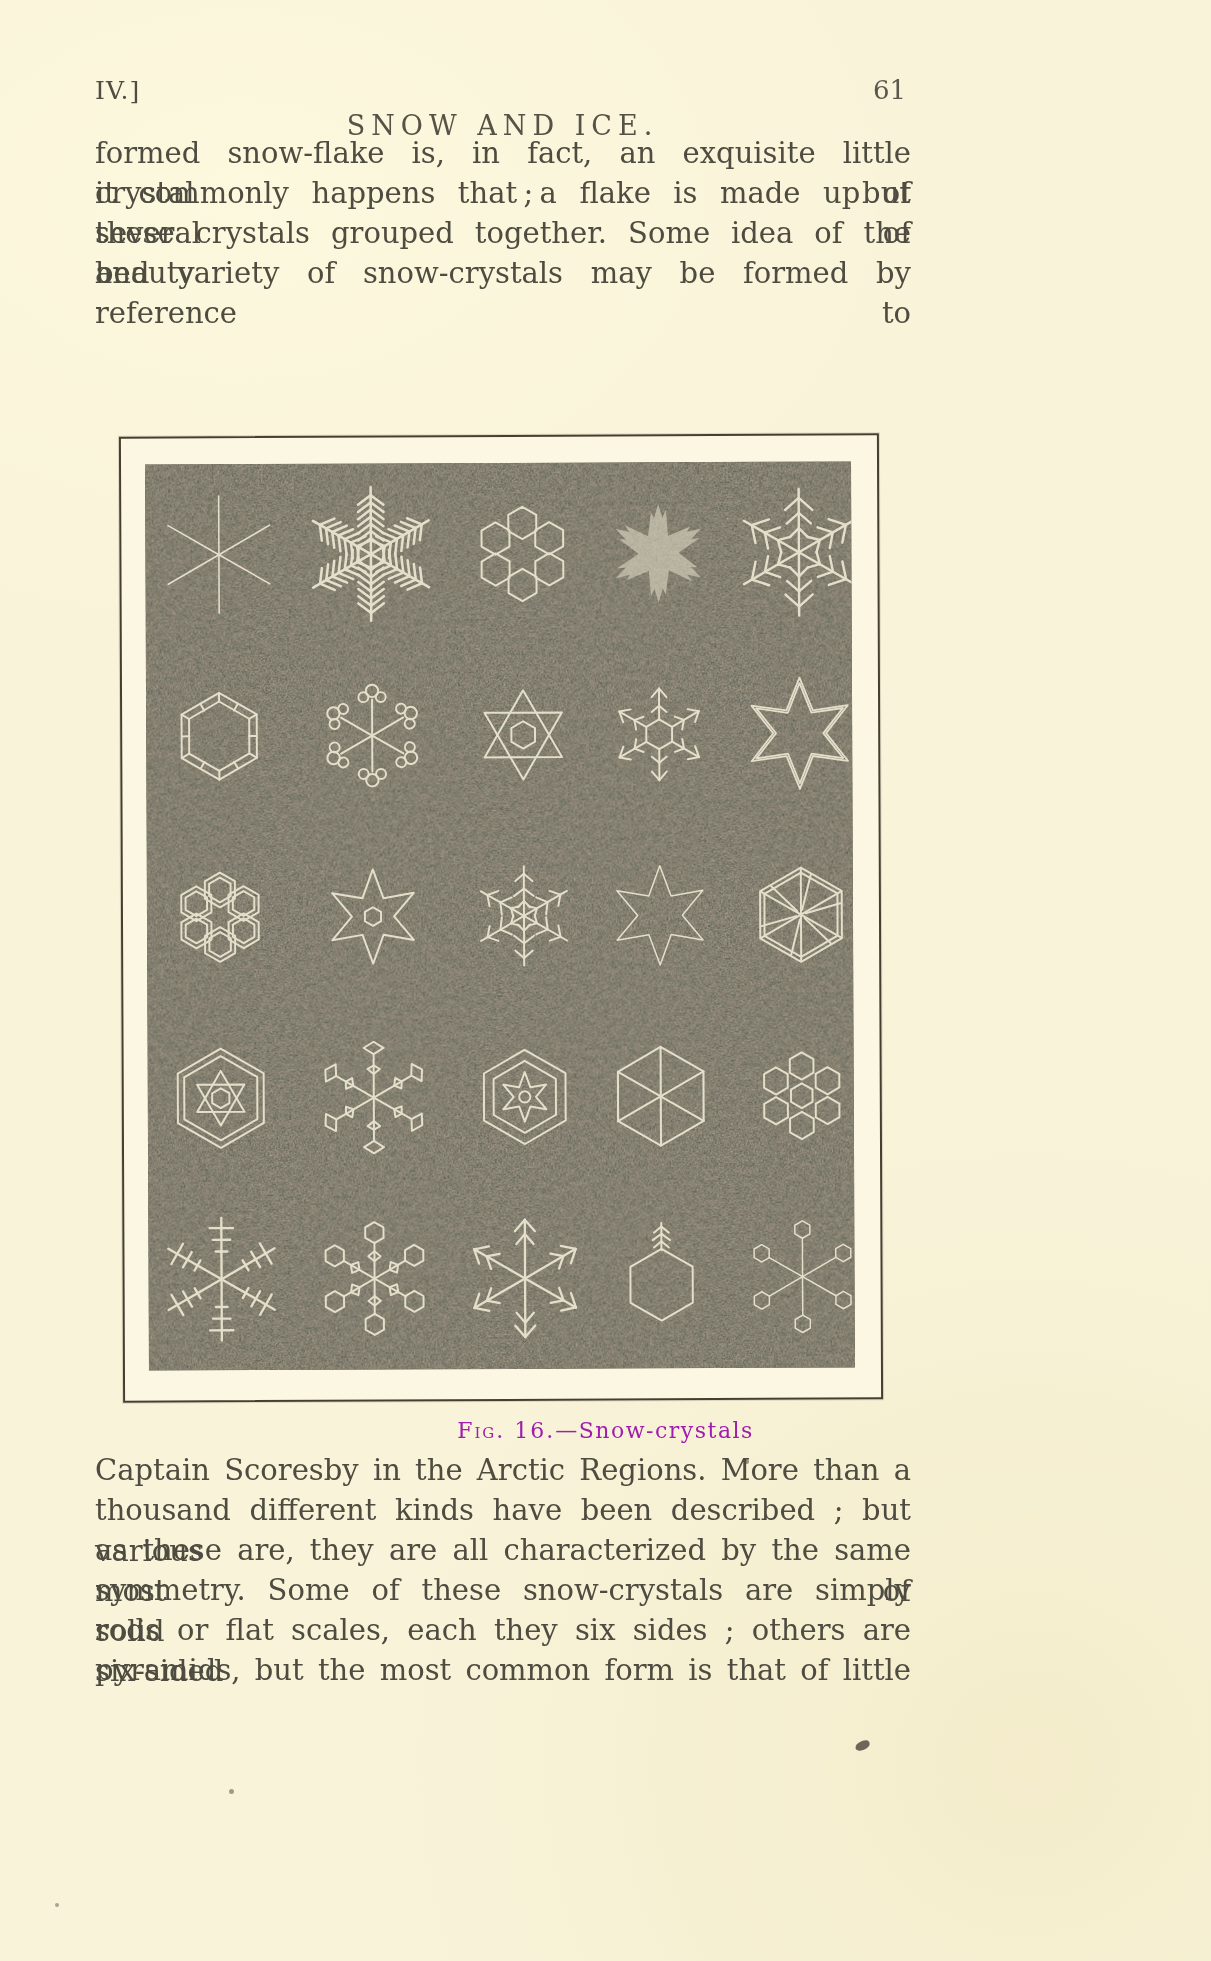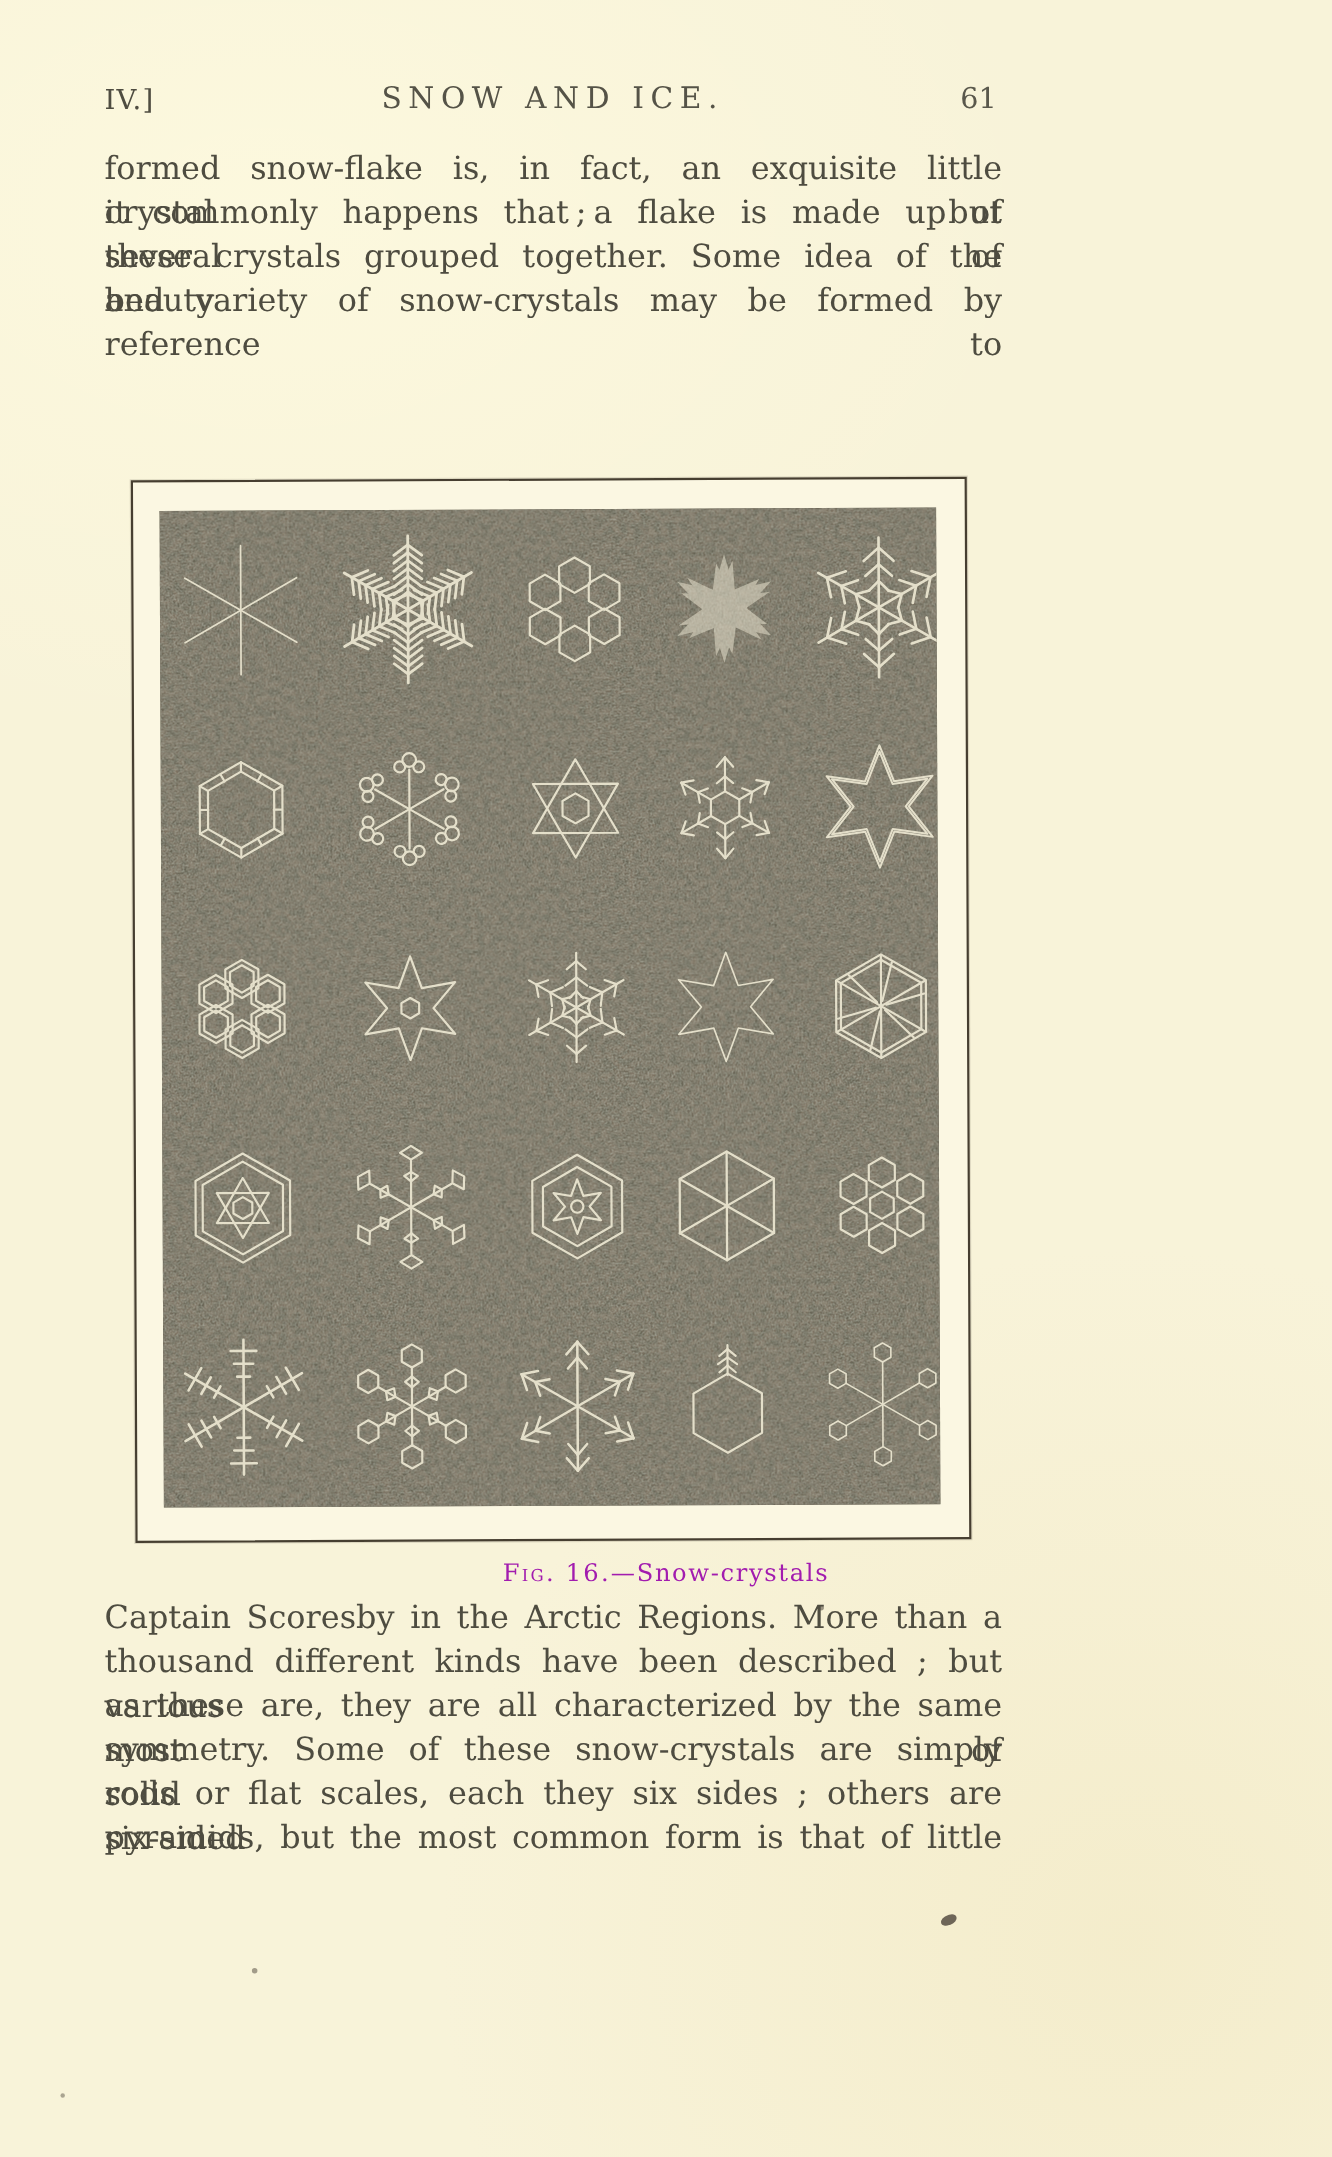--- a/index.html
+++ b/index.html
@@ -7,21 +7,21 @@
     width:1211px;height:1961px;position:relative;overflow:hidden;
     background:
       radial-gradient(1200px 800px at 20% 10%, rgba(255,252,225,.6), rgba(255,252,225,0) 60%),
       radial-gradient(900px 900px at 85% 90%, rgba(240,230,190,.5), rgba(240,230,190,0) 70%),
       #f8f3d9;
     font-family:"DejaVu Serif","Liberation Serif",serif;
     color:#4f4d41;
   }
   .header{position:absolute;left:95px;top:74px;width:815px;height:40px;font-size:26px;}
   .chapter{position:absolute;left:0;top:2px;letter-spacing:1px;font-size:25px;}
-  .running-title{position:absolute;left:0;right:0;text-align:center;letter-spacing:6px;font-size:27px;color:#555347;}
+  .running-title{position:absolute;left:0;right:0;text-align:center;letter-spacing:6px;font-size:27px;color:#555347;margin-top:36px;}
   .pagenum{position:absolute;right:4px;top:1px;font-size:26px;color:#5a584c;}
   .para{position:absolute;left:95px;width:816px;font-size:29px;line-height:40px;color:#4e4c40;word-spacing:.14em;}
   .para .line{text-align:justify;text-align-last:justify;white-space:normal;height:40px;overflow:visible;}
   #para1{top:133px;}
   #para2{top:1450px;line-height:40.5px;}
   .figure-frame{
     position:absolute;left:121px;top:435px;width:756px;height:962px;
     border:2px solid #463e30;background:#fbf7e2;transform:rotate(-.25deg);
     box-shadow:0 0 0 1px rgba(70,62,48,.15);
   }

